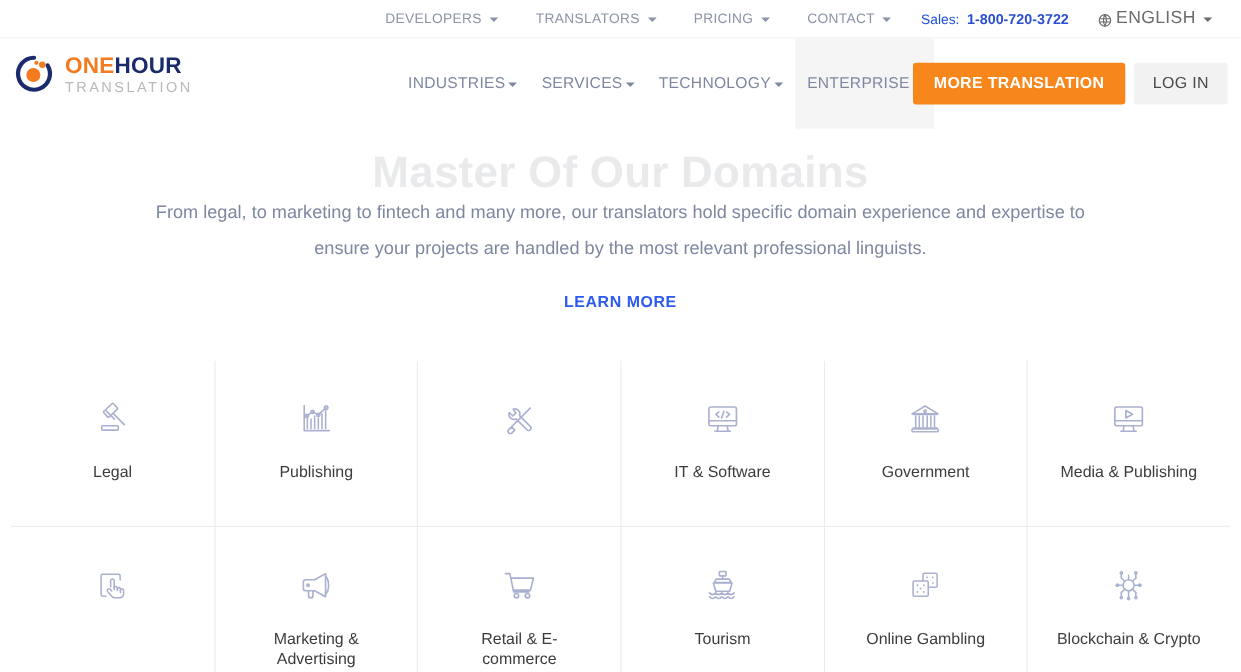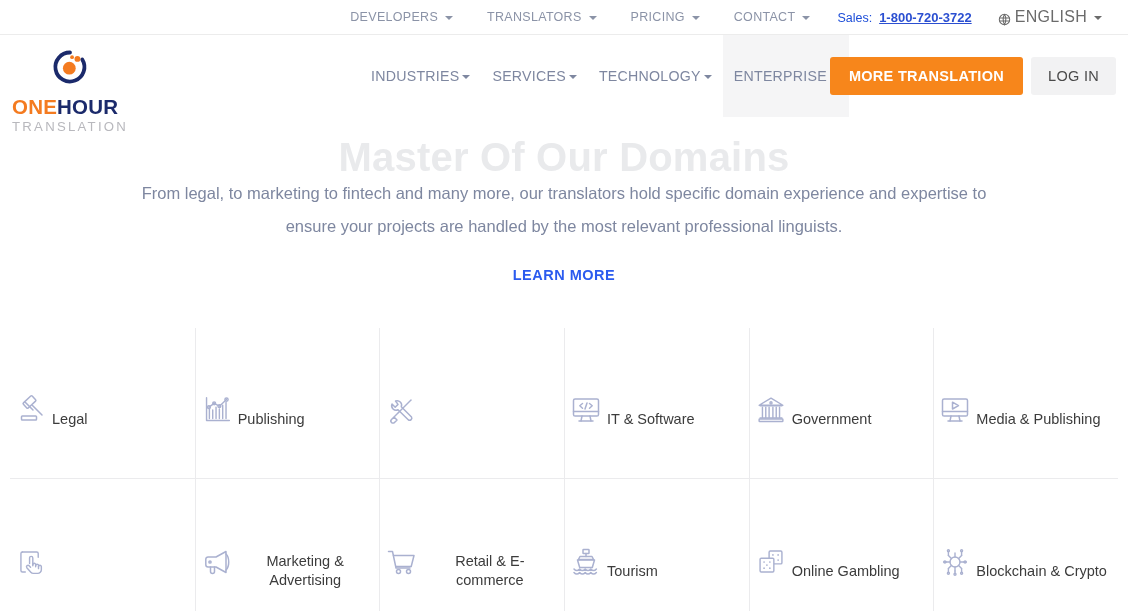--- a/index.html
+++ b/index.html
@@ -52,21 +52,20 @@
     white-space: nowrap;
   }
   .sales-label {
     font-size: 12.5px;
     color: #1d4ed8;
   }
   .sales-phone {
     font-size: 13px;
     font-weight: bold;
     color: #2b4fd1;
-    text-decoration: underline;
     cursor: pointer;
   }
   .lang-group {
     display: inline-flex;
     align-items: center;
     gap: 4px;
     padding: 0 4px 0 14px;
     font-size: 16px;
     letter-spacing: .3px;
     color: #6b6b6b;
@@ -82,21 +81,20 @@
     z-index: 5;
   }
   .logo {
     position: absolute;
     left: 12px;
     top: 13px;
     display: flex;
     align-items: center;
     gap: 9px;
     cursor: pointer;
-    flex-direction: column;
   }
   .logo-mark { width: 38px; height: 38px; display: block; }
   .logo-text { line-height: 1; padding-top: 2px; }
   .logo-line1 {
     font-size: 20.5px;
     font-weight: bold;
     letter-spacing: .2px;
   }
   .logo-one { color: #f47b20; }
   .logo-hour { color: #1b2a6b; }
@@ -205,21 +203,21 @@
     margin-top: 44px;
     padding: 0 10px;
   }
   .grid {
     display: grid;
     grid-template-columns: repeat(6, 1fr);
   }
   .tile {
     height: 150px;
     display: flex;
-    flex-direction: row;
+    flex-direction: column;
     align-items: center;
     justify-content: flex-start;
     padding-top: 32px;
     border-left: 1px solid #ebebed;
     cursor: pointer;
     text-align: center;
   }
   .tile:nth-child(6n + 1) { border-left: none; }
   .tile.row2 {
     border-top: 1px solid #ebebed;

